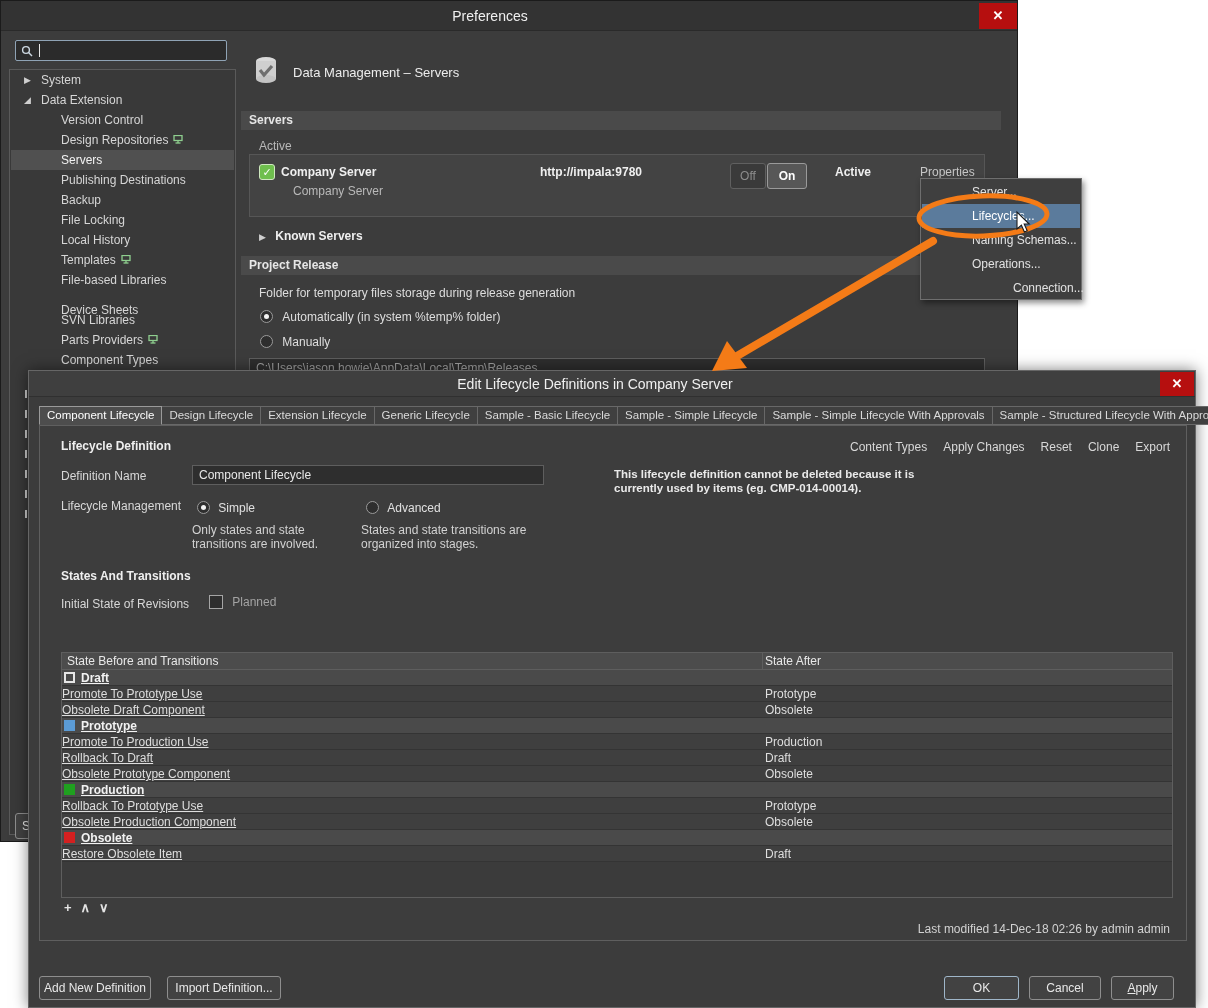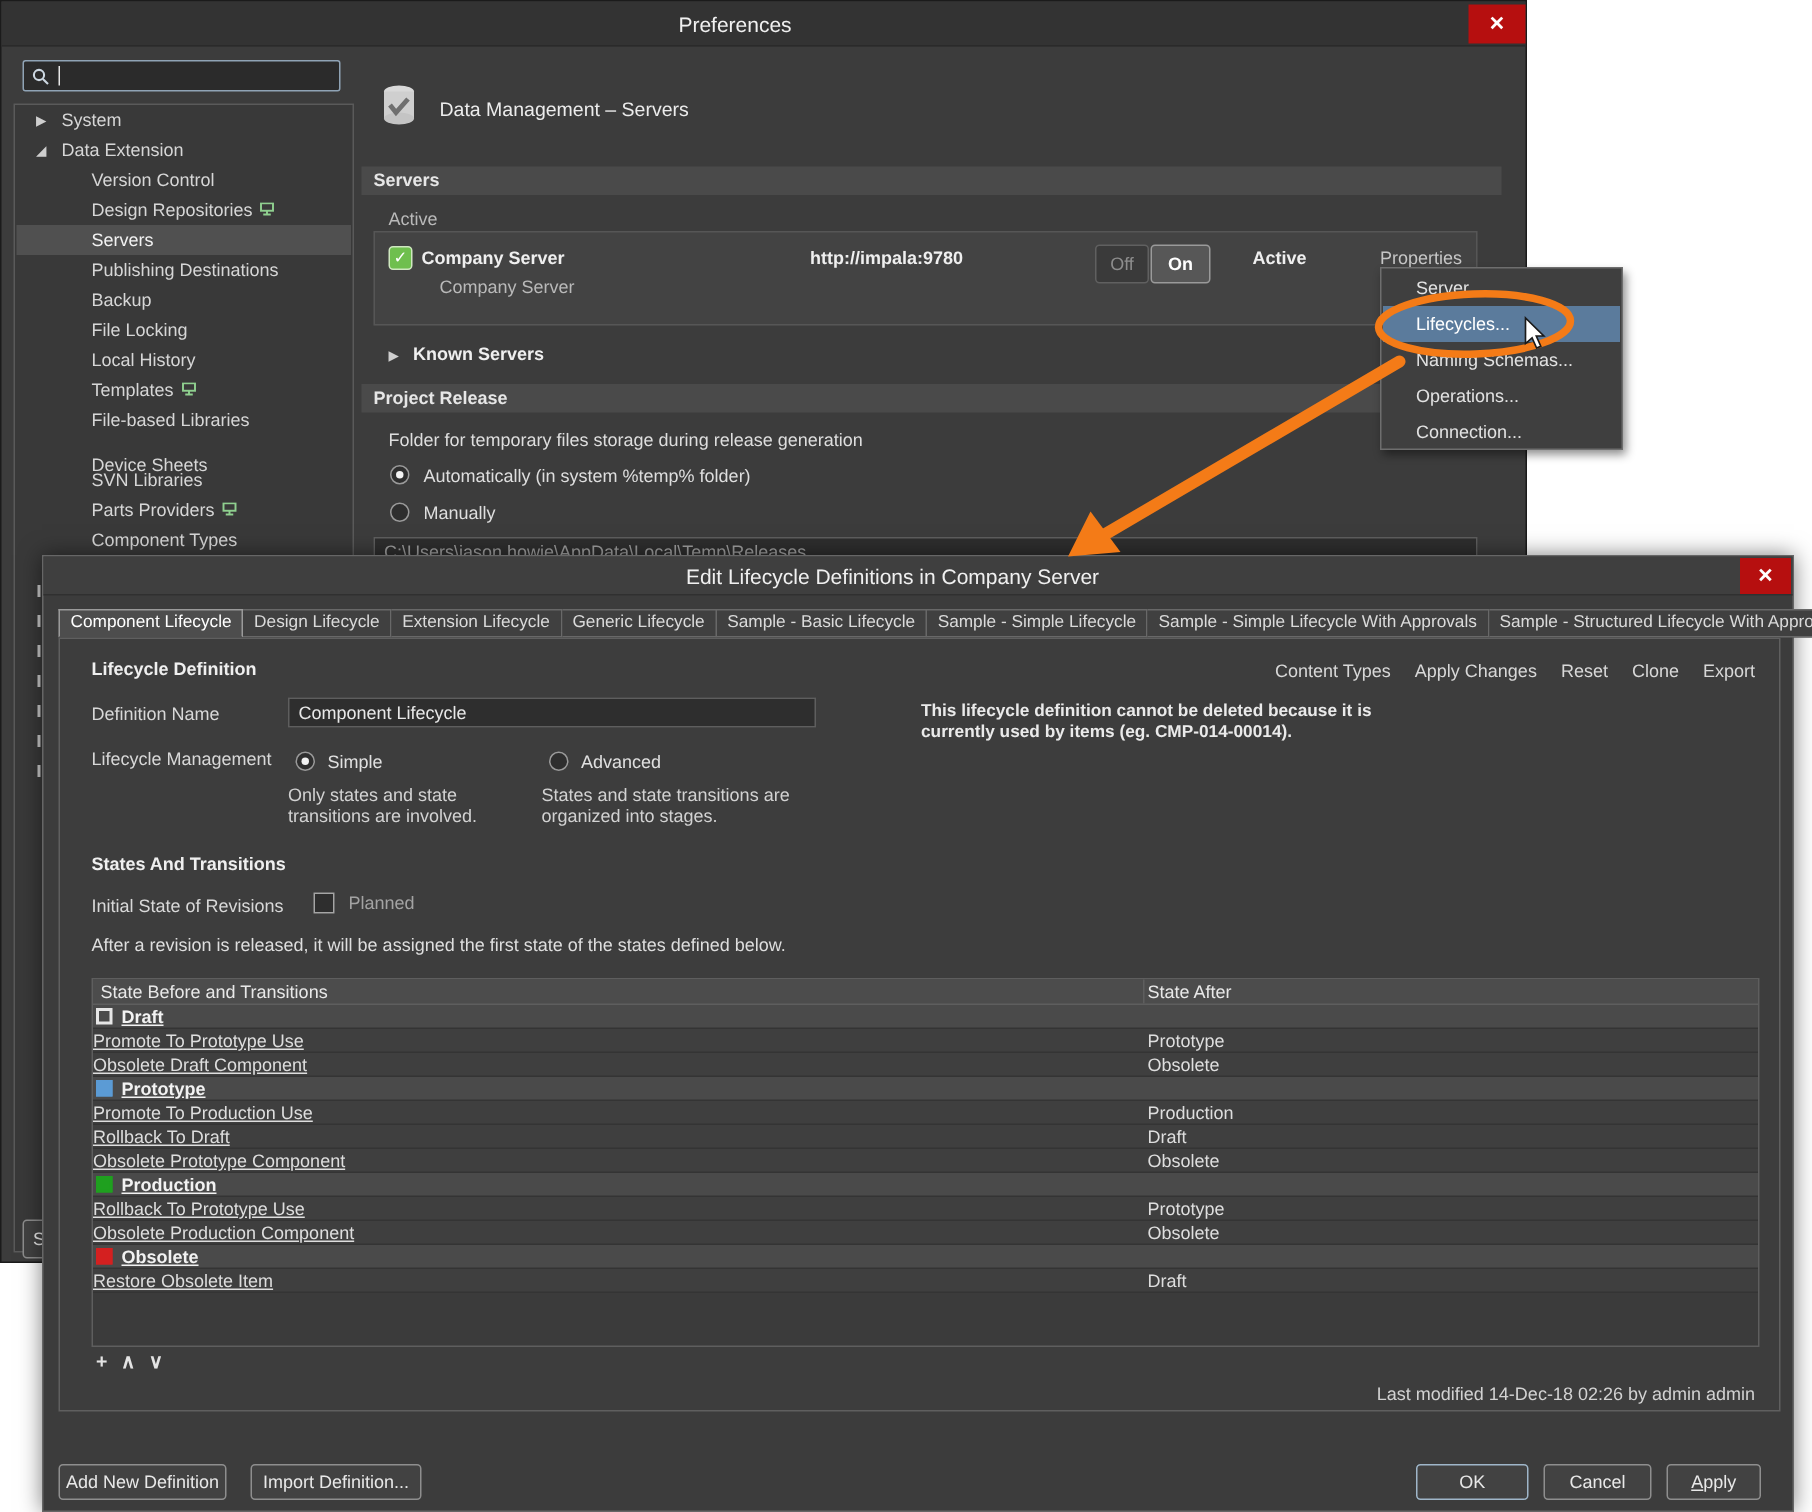--- a/index.html
+++ b/index.html
@@ -66,21 +66,21 @@
   .btn-ok { border:1px solid #9fb6c9; }
   .btn-apply .lbl::first-letter { text-decoration:underline; }
   .partial-btn { left:14px; top:812px; width:110px; height:26px; line-height:24px; text-align:left; padding-left:6px; }
 
   .dash { position:absolute; width:2px; height:8px; background:#cccccc; left:25px; z-index:11; }
 
   
   .ctx-menu { left:920px; top:178px; width:162px; height:122px; background:#3f3f3f;
               border:1px solid #6e6e6e; z-index:20; box-shadow:2px 3px 6px rgba(0,0,0,.45); }
   .ctx-item { position:absolute; left:1px; right:1px; height:24px; line-height:24px;
-              padding-left:22px; color:#e2e2e2; }
+              padding-left:50px; color:#e2e2e2; }
   .ctx-item.hl { background:#5b7b9c; color:#ffffff; }
 
   
   .dlg { left:28px; top:370px; width:1168px; height:638px; background:#3c3c3c;
          border:1px solid #666666; z-index:30; box-shadow:0 0 14px rgba(0,0,0,.5); }
   .dlg .titlebar { height:26px; background:#3f3f3f; border-bottom:1px solid #303030; }
   .dlg .titlebar .title { right:34px; height:26px; line-height:26px; font-size:14px; }
   .dlg .close-btn { right:1px; top:1px; width:34px; height:24px; line-height:24px; }
 
   .tabs { position:absolute; left:10px; top:35px; right:8px; height:19px; display:flex; }
@@ -226,21 +226,21 @@
     <div class="dash" style="top: 490px;"></div>
     <div class="dash" style="top: 510px;"></div>
   </div>
 
 <div class="abs ctx-menu">
   <div id="ctx-items">
       <div class="ctx-item" style="top: 1px;">Server...</div>
       <div class="ctx-item hl" style="top: 25px;">Lifecycles...</div>
       <div class="ctx-item" style="top: 49px;">Naming Schemas...</div>
       <div class="ctx-item" style="top: 73px;">Operations...</div>
-      <div class="ctx-item" style="top: 97px;">Connection...</div>
+      <div class="ctx-item" style="top: 97px; margin-left: 41px;">Connection...</div>
     </div>
 </div>
 
 <div class="abs dlg">
   <div class="titlebar">
     <div class="title">Edit Lifecycle Definitions in Company Server</div>
     <div class="close-btn">✕</div>
   </div>
 
   <div class="tabs" id="tabs">
@@ -284,21 +284,20 @@
     <span style="margin-left:5px;">Advanced</span>
   </div>
   <div class="small-desc" style="left:332px; top:152px; width:180px;">States and state transitions are organized into stages.</div>
 
   <div class="abs bold" style="left:32px; top:198px;">States And Transitions</div>
   <div class="abs" style="left:32px; top:226px; color:#d8d8d8;">Initial State of Revisions</div>
   <div class="abs" style="left:180px; top:224px;">
     <span class="checkbox"></span>
     <span style="margin-left:6px; color:#a3a3a3;">Planned</span>
   </div>
-  <div class="abs" style="left:32px; top:252px; color:#dedede;">After a revision is released, it will be assigned the first state of the states defined below.</div>
 
   <div class="lc-table">
     <div class="lc-head">
       <span style="margin-left:5px;">State Before and Transitions</span>
       <span class="lc-after">State After</span>
       <span class="c2border"></span>
     </div>
     <div class="lc-rows" id="lc-rows">
         <div class="lc-row group"><span class="state-sq"></span><span class="gt">Draft</span></div>
         <div class="lc-row trans"><span class="tn">Promote To Prototype Use</span><span class="lc-after">Prototype</span></div>

